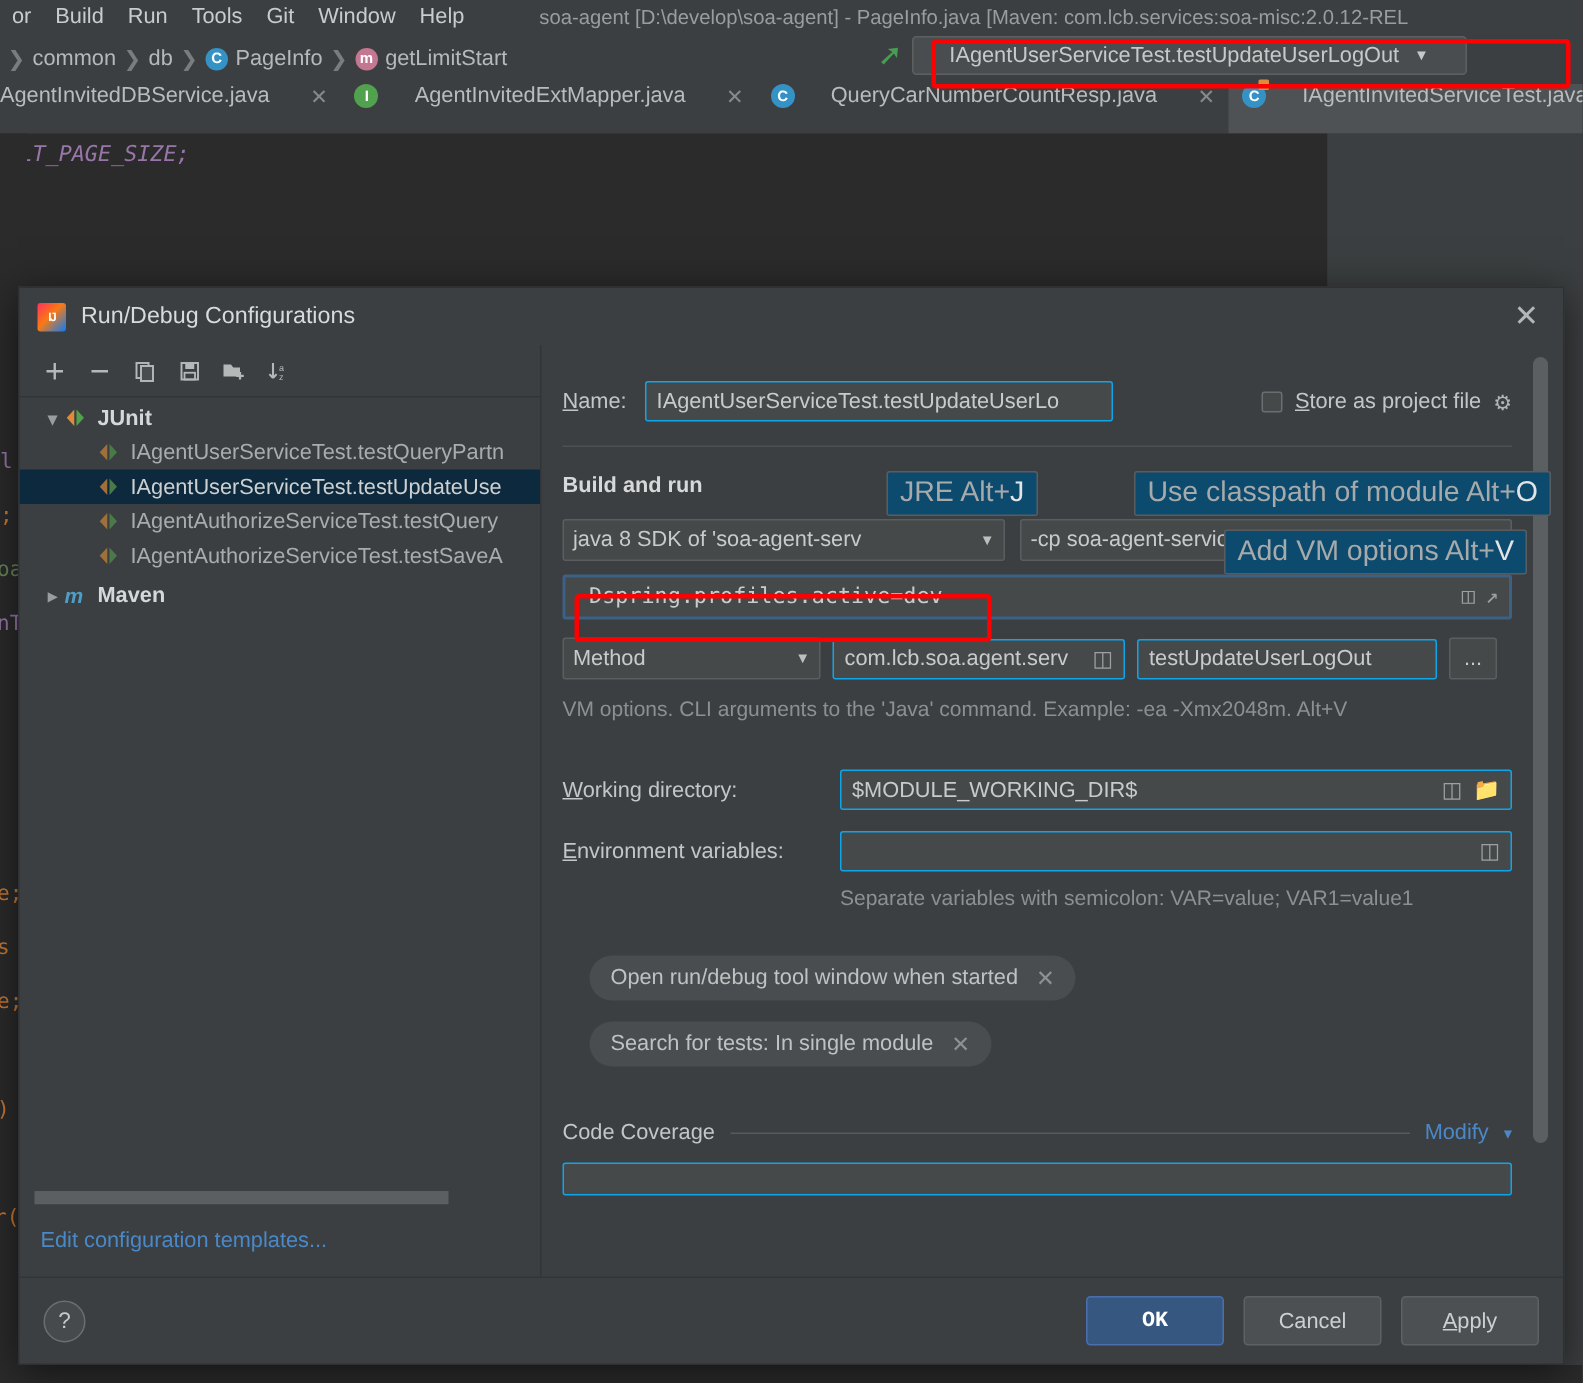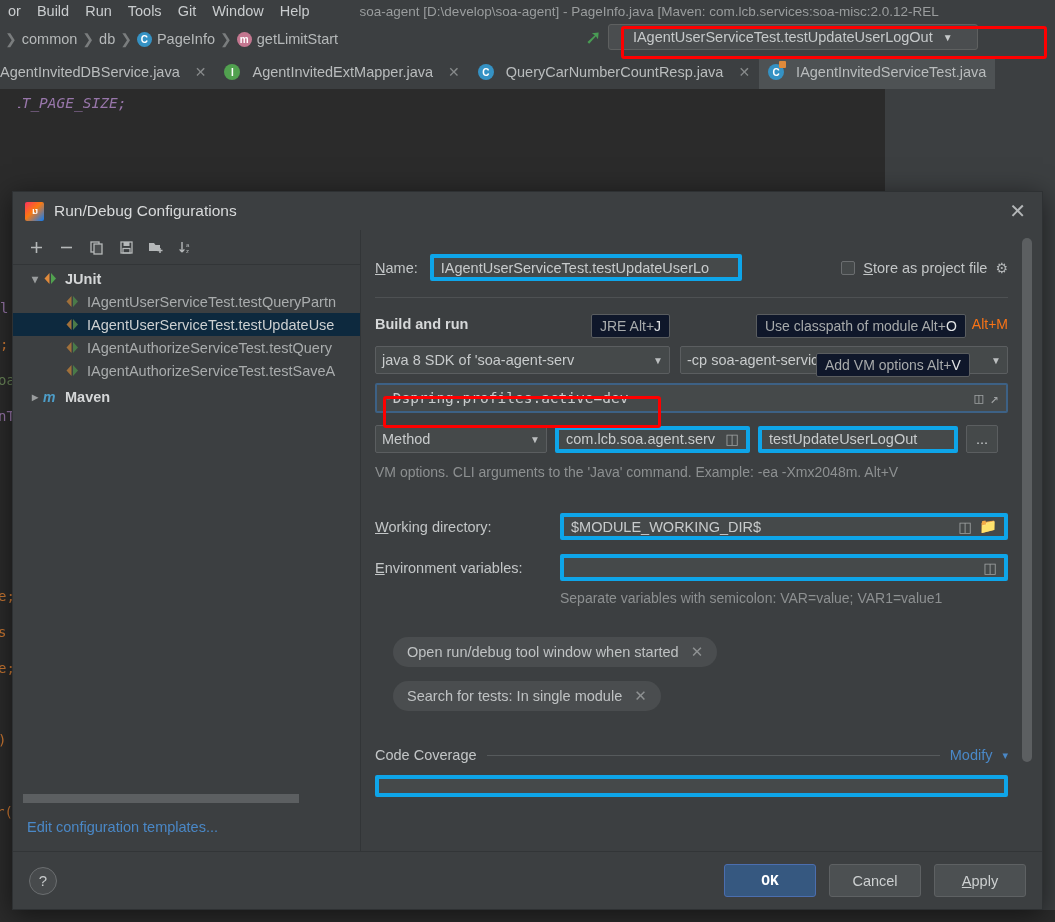--- a/index.html
+++ b/index.html
@@ -53,21 +53,21 @@
     position: absolute; border: 3px solid #fe0000; border-radius: 3px;
     pointer-events: none; z-index: 60;
   }
 
   .tabsbar {
     position: absolute; left: 0; top: 56px; width: 1055px; height: 33px;
     background: #3c3f41; display: flex; align-items: stretch;
     font-size: 14.5px; color: #b9bcbd; white-space: nowrap;
   }
   .etab {
-    display: flex; align-items: center; gap: 12px; padding: 0 9px;
+    display: flex; gap: 24px; padding: 0 9px;
     border-bottom: 1px solid transparent;
   }
   .etab.active { background: #4e5254; }
   .etab .close { color: #878a8b; font-size: 14px; margin-left: 3px; }
   .tabicon {
     width: 16px; height: 16px; border-radius: 50%;
     display: inline-flex; align-items: center; justify-content: center;
     font-size: 10px; font-weight: bold; color: #fff; flex: none;
   }
   .ti-c { background: #3592c4; }
@@ -173,21 +173,21 @@
   
   .settings {
     flex: 1; min-width: 0; position: relative; overflow: hidden;
     padding: 24px 34px 0 14px;
   }
   .row { display: flex; align-items: center; }
   .lbl { color: #c3c6c7; font-size: 14.5px; }
   .lbl u { text-decoration: underline; }
 
   .field {
-    background: #45494a; border: 4px solid #0ea5e9; border-radius: 2px;
+    background: #45494a; border: 1px solid #0ea5e9; border-radius: 2px;
     height: 27px; color: #c8cbcc; font-size: 14.5px;
     display: flex; align-items: center; padding: 0 7px; overflow: hidden;
     white-space: nowrap;
   }
   .field .ph { color: #c8cbcc; }
   .fld-icons { margin-left: auto; display: flex; align-items: center; gap: 7px; color: #9ea1a2; }
 
   .name-row { display: flex; align-items: center; gap: 12px; }
   .name-field { width: 312px; }
   .chk {
@@ -196,22 +196,22 @@
   }
   .gear { color: #b2b5b6; font-size: 14px; }
 
   .divider { height: 1px; background: #4e5153; margin: 16px 0 0 0; }
 
   .sec-title { color: #d6d8d9; font-size: 14.5px; font-weight: bold; }
   .modify-link { color: #4a88c7; font-size: 14.5px; }
   .shortcut-dim { color: #f97316; font-size: 14px; }
 
   .tip {
-    position: absolute; background: #0f172a; border: 1px solid #5a5d5f;
-    color: #a7aaab; font-size: 14px; padding: 3px 8px; border-radius: 2px;
+    position: absolute; background: #0c4a6e; border: 1px solid #5a5d5f;
+    color: #a7aaab; font-size: 19px; padding: 3px 8px; border-radius: 2px;
     white-space: nowrap; z-index: 30;
   }
   .tip b { color: #e2e4e5; font-weight: normal; }
 
   .sel {
     background: #45494a; border: 1px solid #5b5e60; border-radius: 2px;
     height: 28px; display: flex; align-items: center; padding: 0 6px;
     color: #c8cbcc; font-size: 14.5px; white-space: nowrap; overflow: hidden;
   }
   .caret { margin-left: auto; padding-left: 8px; color: #bcbfc0; font-size: 10px; }

